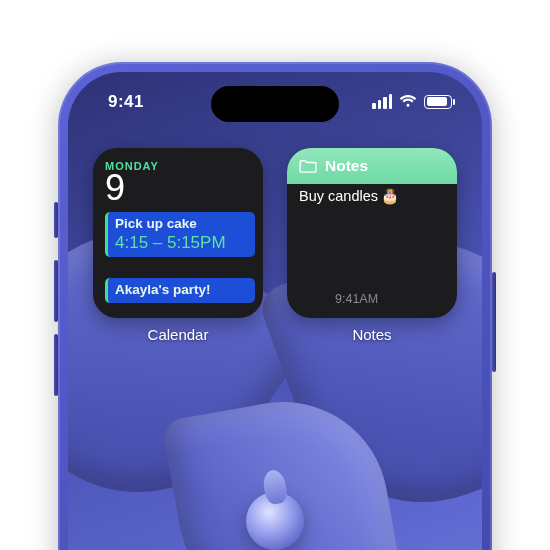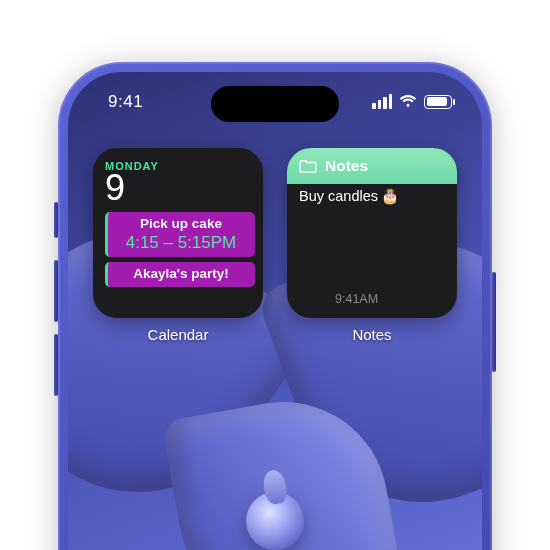--- a/index.html
+++ b/index.html
@@ -30,41 +30,41 @@
   
   .petal{position:absolute;border-radius:50% 10% 50% 10%;background:linear-gradient(150deg,#6a73d6 0%,#4a52b2 70%);box-shadow:inset -10px -10px 30px rgba(0,0,0,.25),inset 10px 10px 30px rgba(255,255,255,.12);}
   .p1{left:-60px;top:160px;width:260px;height:260px;transform:rotate(35deg);}
   .p2{right:-70px;top:170px;width:260px;height:260px;transform:rotate(-20deg) scaleX(-1);}
   .p3{left:110px;top:330px;width:210px;height:210px;transform:rotate(80deg);background:linear-gradient(150deg,#8790e8 0%,#5a63c6 70%);}
   .bud{position:absolute;left:50%;top:420px;transform:translateX(-50%);width:58px;height:58px;border-radius:50%;background:radial-gradient(circle at 40% 35%,#dfe3ff 0%,#9aa3ef 40%,#5b63c6 80%);box-shadow:0 6px 18px rgba(0,0,0,.3);}
   .bud:before{content:"";position:absolute;left:18px;top:-22px;width:22px;height:34px;border-radius:50% 50% 40% 40%;background:linear-gradient(#aeb5f2,#6d76d4);transform:rotate(-10deg);}
   
   .island{position:absolute;left:50%;top:14px;transform:translateX(-50%);width:128px;height:36px;background:#000;border-radius:20px;}
   
-  .status{position:absolute;top:18px;left:0;right:0;height:28px;color:#fff;font-weight:400;font-size:17px;}
+  .status{position:absolute;top:18px;left:0;right:0;height:28px;color:#fff;font-weight:700;font-size:17px;}
   .status .time{position:absolute;left:40px;top:2px;letter-spacing:0.5px;}
   .status .right{position:absolute;right:30px;top:4px;display:flex;align-items:center;gap:7px;}
   .sig{display:flex;align-items:flex-end;gap:2px;}
   .sig i{display:block;width:3.5px;background:#fff;border-radius:1px;}
   .sig i:nth-child(1){height:6px}.sig i:nth-child(2){height:9px}.sig i:nth-child(3){height:12px}.sig i:nth-child(4){height:15px}
   .wifi{width:18px;height:14px;position:relative;}
   .wifi svg{display:block}
   .batt{width:28px;height:14px;border:1.5px solid #fff;border-radius:4px;position:relative;box-sizing:border-box;}
   .batt:after{content:"";position:absolute;right:-4px;top:3px;width:2.5px;height:6px;background:#fff;border-radius:1px;}
   .batt i{position:absolute;left:1.5px;top:1.5px;bottom:1.5px;width:20px;background:#fff;border-radius:2px;}
   
   .widgets{position:absolute;top:76px;left:0;right:0;display:flex;justify-content:center;gap:24px;}
   .wcol{display:flex;flex-direction:column;align-items:center;gap:8px;}
   .widget{width:170px;height:170px;border-radius:24px;overflow:hidden;box-shadow:0 6px 20px rgba(0,0,0,.35);}
   .wlabel{color:#fff;font-size:15px;text-shadow:0 1px 3px rgba(0,0,0,.5);}
   
   .cal{background:#1c1c1e;padding:12px 8px 10px 12px;box-sizing:border-box;color:#fff;display:flex;flex-direction:column;}
   .cal .dow{color:#4fe0a0;font-size:11px;font-weight:700;letter-spacing:1px;}
   .cal .dnum{font-size:36px;font-weight:400;line-height:1;margin-top:-2px;margin-bottom:6px;}
-  .ev{background:#a21caf;border-left:3px solid #3fe08f;border-radius:5px;padding:4px 8px 5px 7px;margin-bottom:5px;text-align:center;}
+  .ev{background:#1d4ed8;border-left:3px solid #3fe08f;border-radius:5px;padding:4px 8px 5px 7px;margin-bottom:21px;}
   .ev .t{font-size:13.5px;font-weight:600;color:#e9f7ef;line-height:1.15;}
   .ev .tm{font-size:17px;color:#5fe0a5;line-height:1.15;margin-top:1px;}
   
   .notes{background:#1c1c1e;display:flex;flex-direction:column;}
   .nhead{background:linear-gradient(#8fe7bb,#6fd9a6);height:36px;display:flex;align-items:center;gap:8px;padding:0 12px;color:#fff;}
   .folder{width:18px;height:14px;}
   .nhead span{font-size:15.5px;font-weight:600;}
   .nbody{flex:1;padding:4px 12px;color:#fff;position:relative;}
   .nbody .note{font-size:14.5px;}
   .cake{display:inline-block;margin-left:3px;filter:grayscale(.1);}

